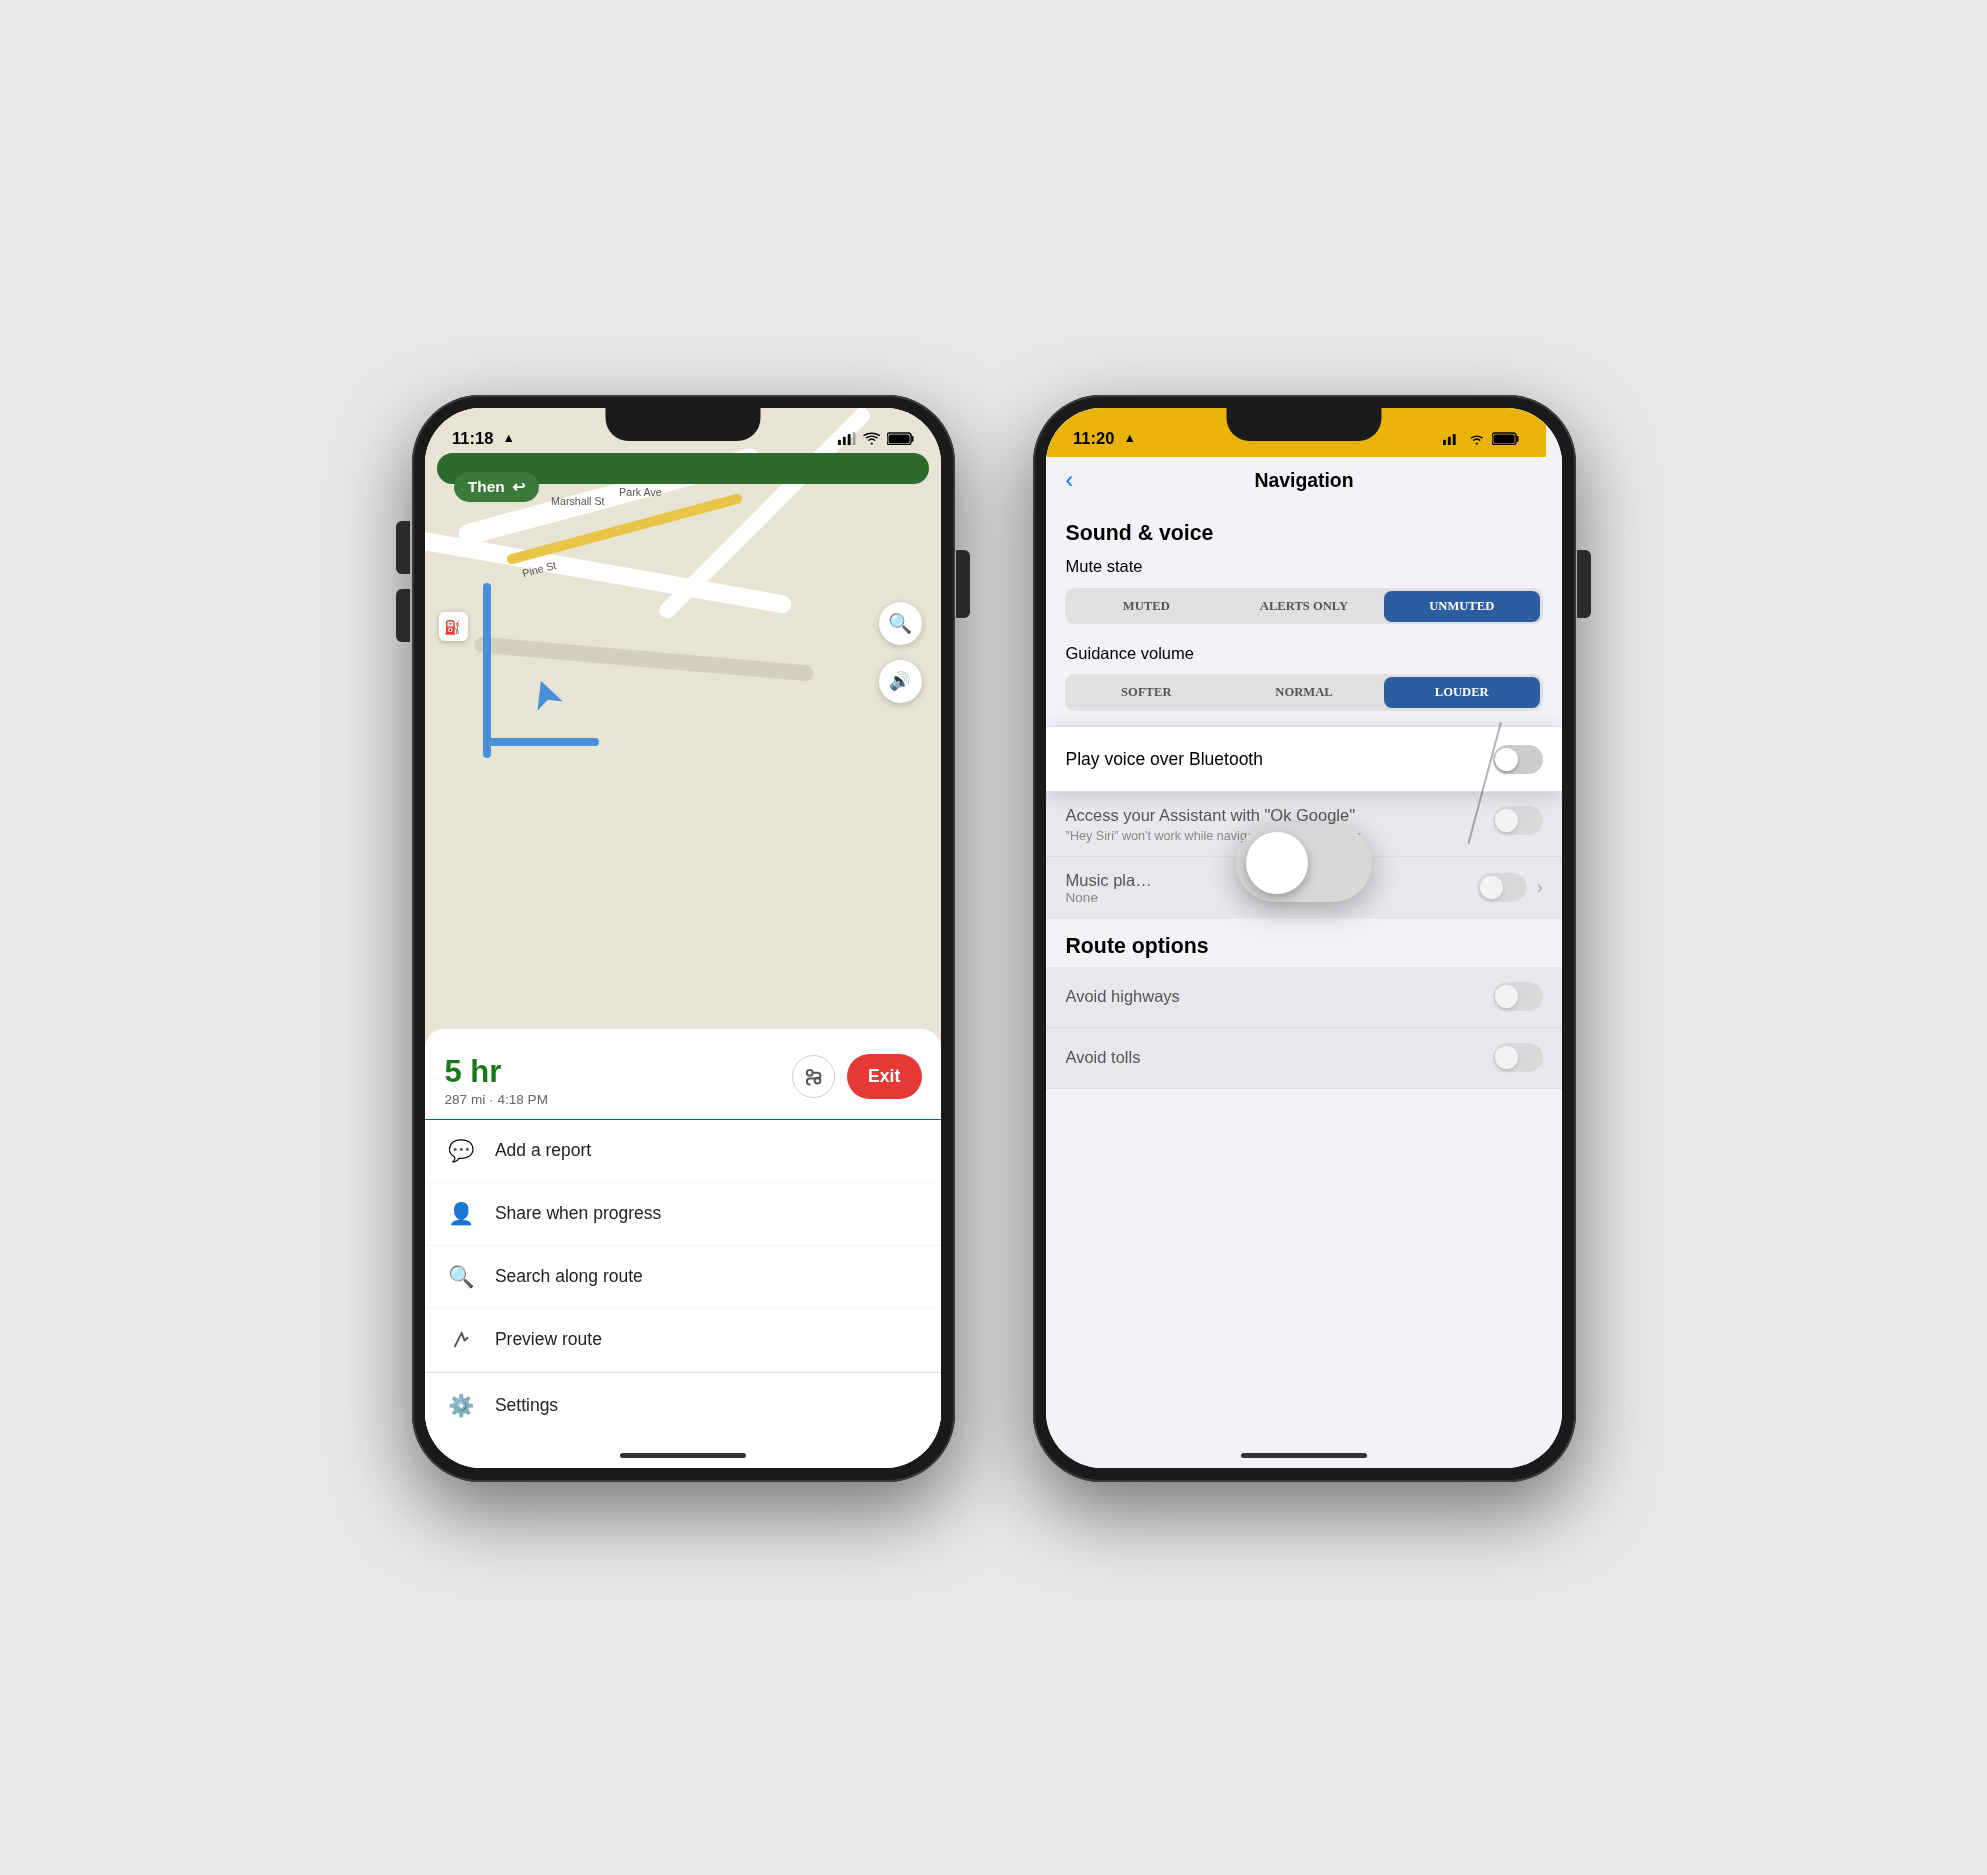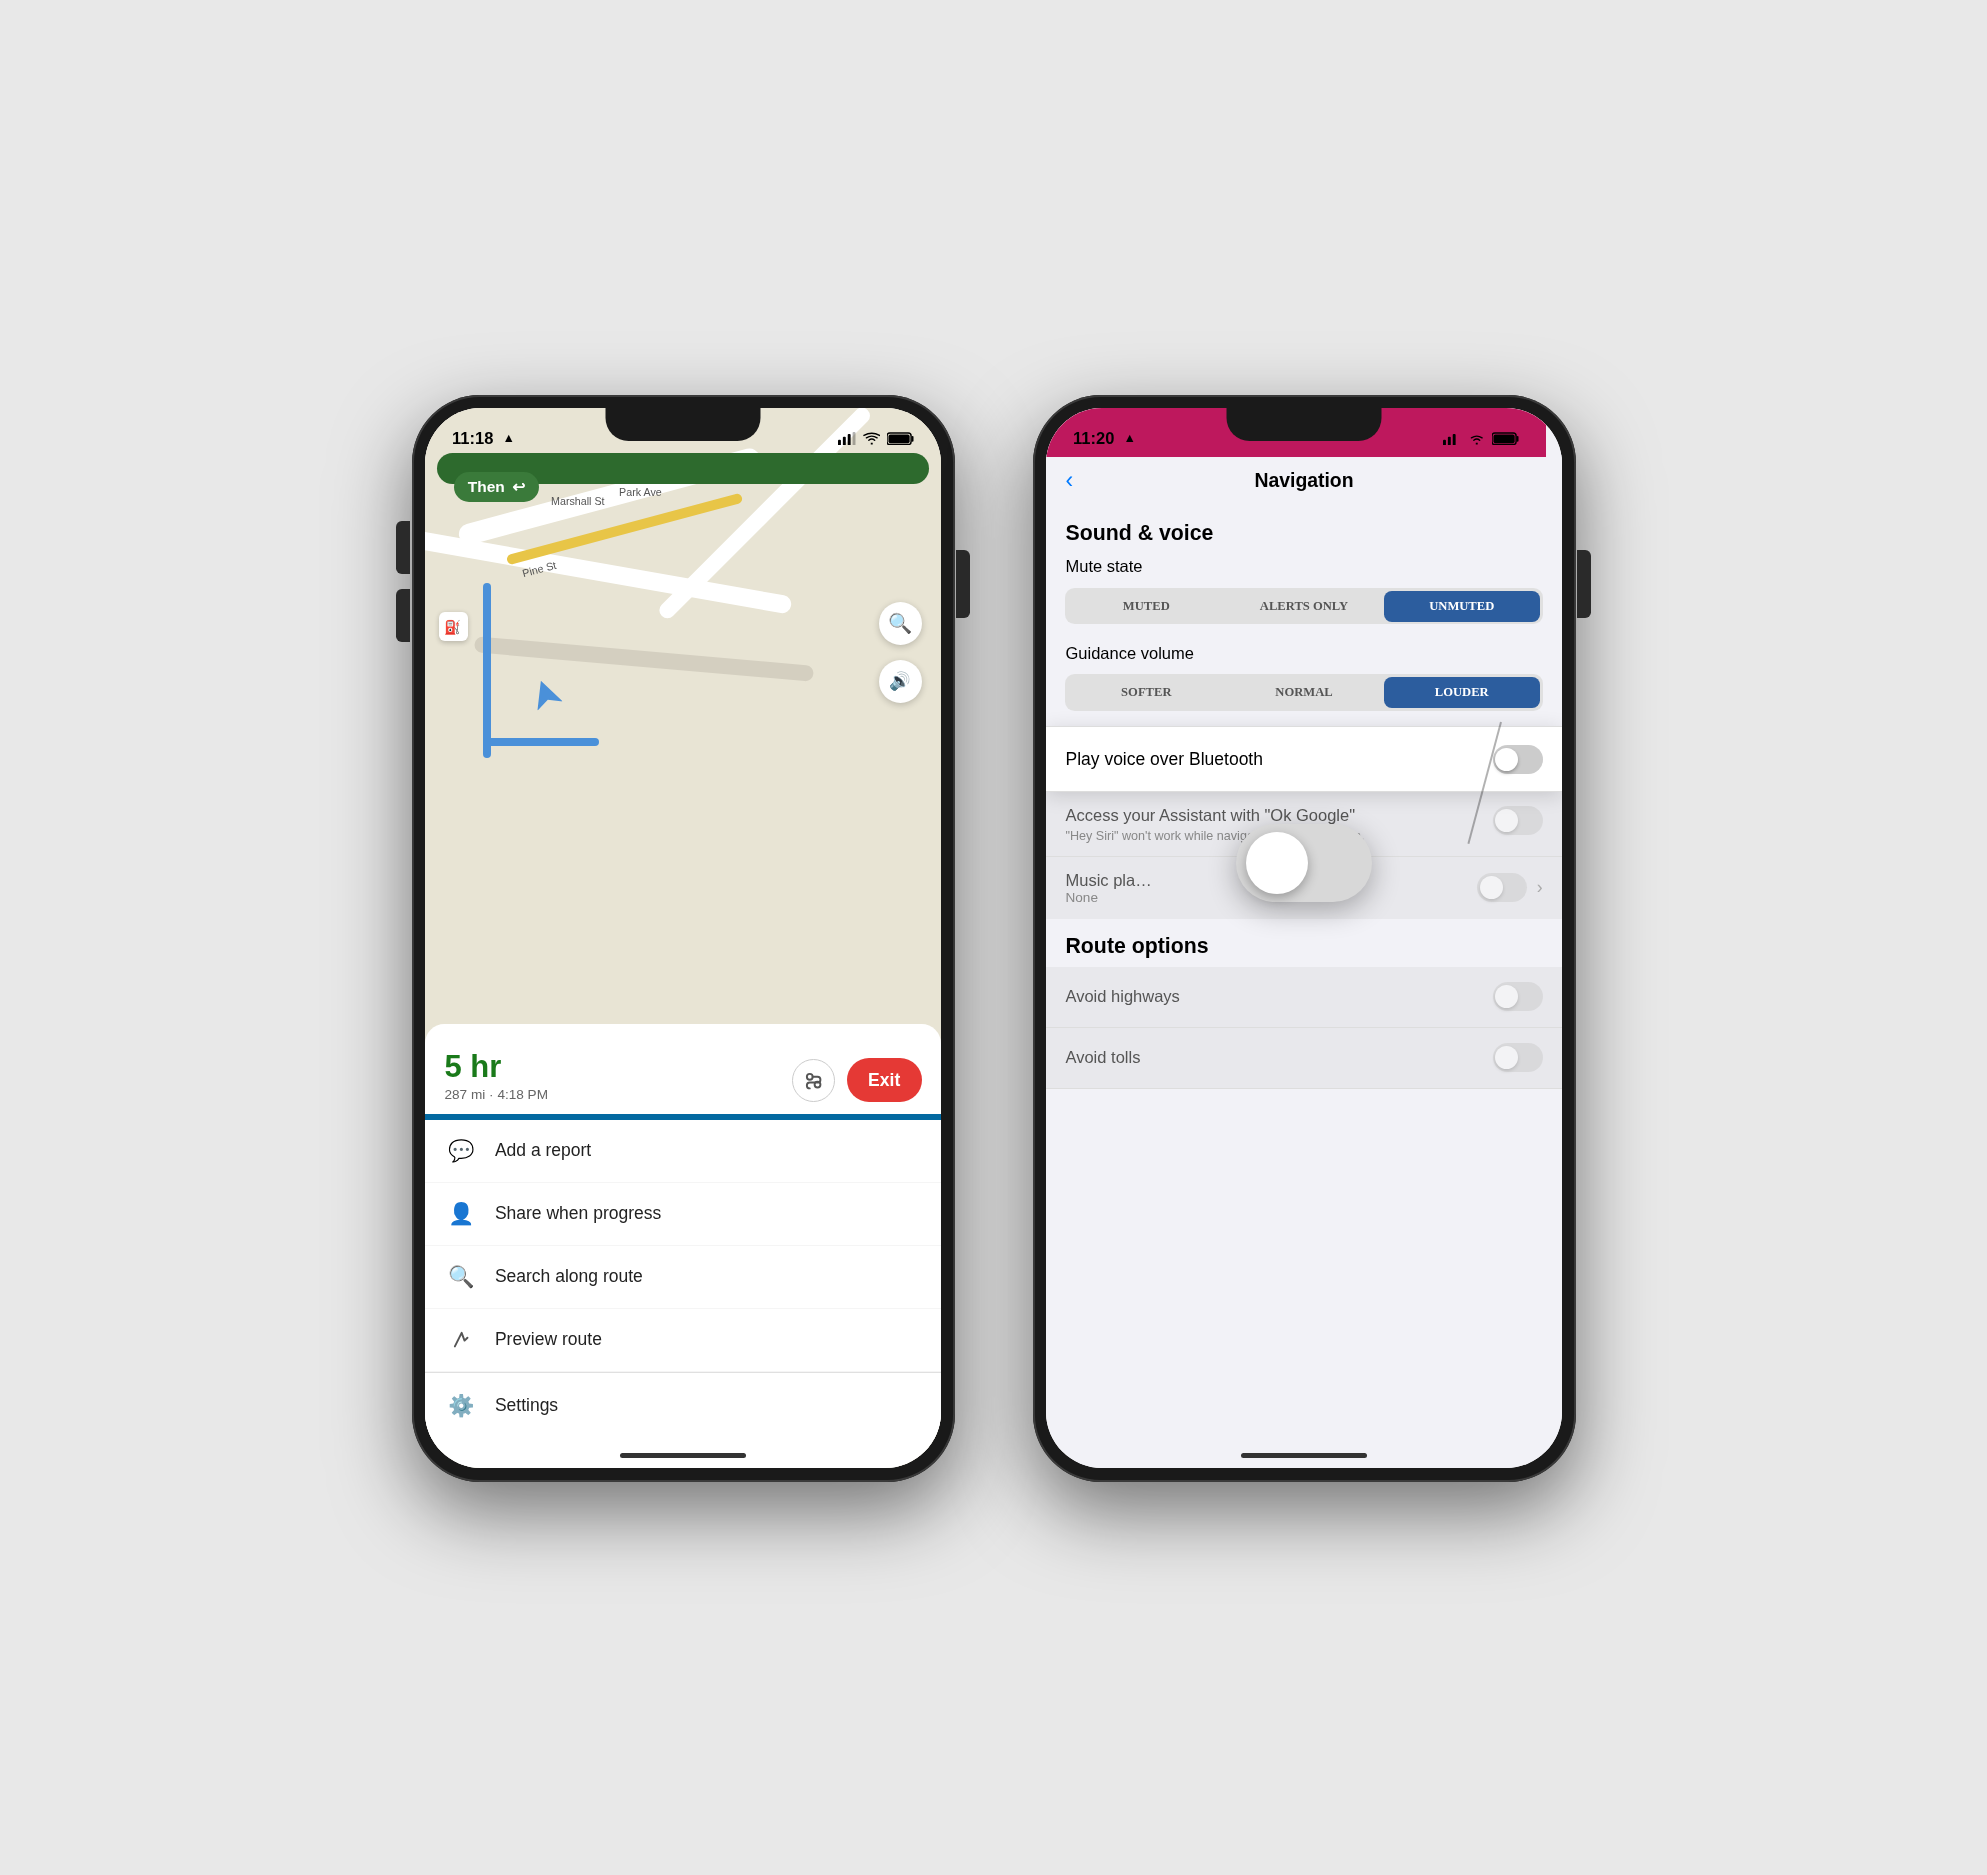--- a/index.html
+++ b/index.html
@@ -314,24 +314,24 @@
       position: absolute;
       bottom: 0;
       left: 0;
       right: 0;
       background: #fff;
       border-radius: 19.4px 19.4px 0 0;
       padding: 0 0 29px;
     }
     .trip-info-row {
       display: flex;
-      align-items: flex-end;
+      align-items: flex-start;
       justify-content: space-between;
       padding: 17.5px 19.4px 11.6px;
-      border-bottom: 6px solid #0369a1;
+      border-bottom: 1px solid #0369a1;
       margin-top: 8px;
     }
     .trip-time {
       font-size: 31px;
       font-weight: 600;
       color: #1a7a1a;
     }
     .trip-details {
       font-size: 13.6px;
       color: #666;
@@ -750,21 +750,21 @@
   </div>
 </div>
 
 <div class="phone">
   <div class="side-button"></div>
   <div class="phone-inner">
     <div class="notch"></div>
 
     <div class="settings-screen">
 
-      <div class="status-bar status-bar-dark" style="position:absolute;top:0;left:0;right:16px;z-index:60;background:#be185d;">
+      <div class="status-bar status-bar-dark" style="position:absolute;top:0;left:0;right:16px;z-index:60;background:#eab308;">
         <div class="status-time">
           <span>11:20</span>
           <span style="font-size:12.6px;">▲</span>
         </div>
         <div style="width:155px;"></div>
         <div class="status-icons">
           <svg width="17.5" height="13.6" viewBox="0 0 18 14">
               <rect x="0" y="8" width="3" height="6" rx="1"></rect>
               <rect x="5" y="5" width="3" height="9" rx="1"></rect>
               <rect x="10" y="2" width="3" height="12" rx="1"></rect>

